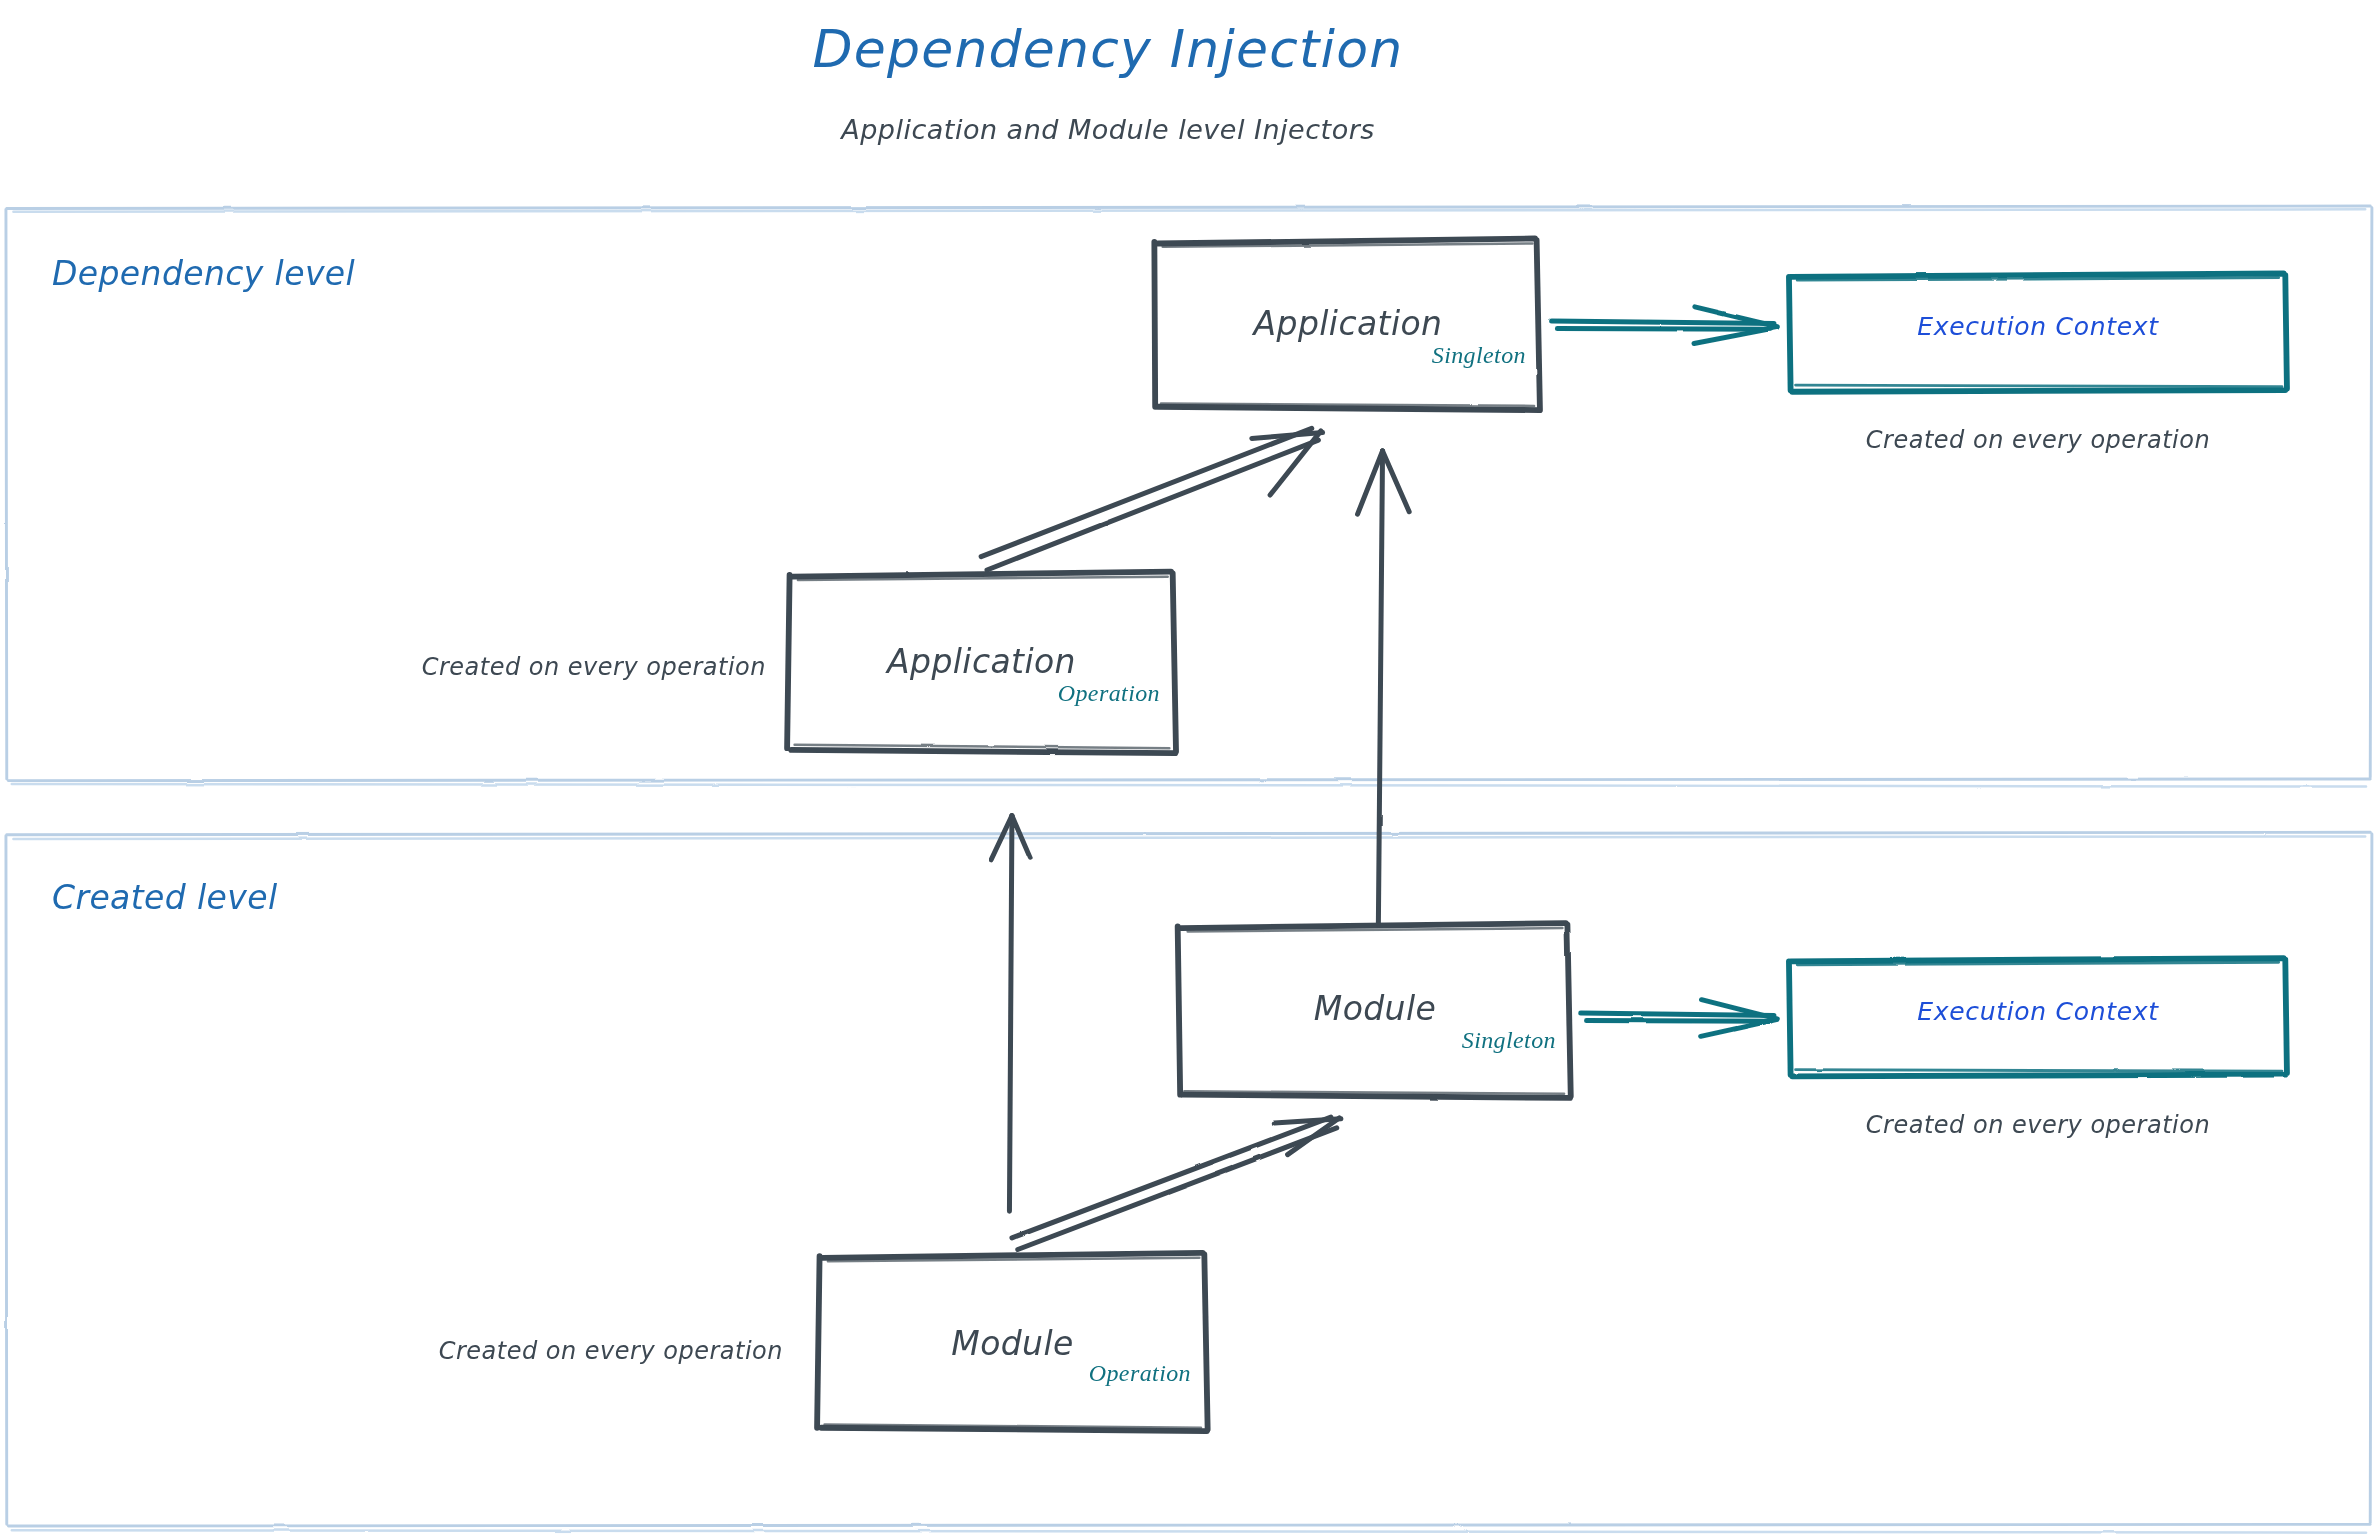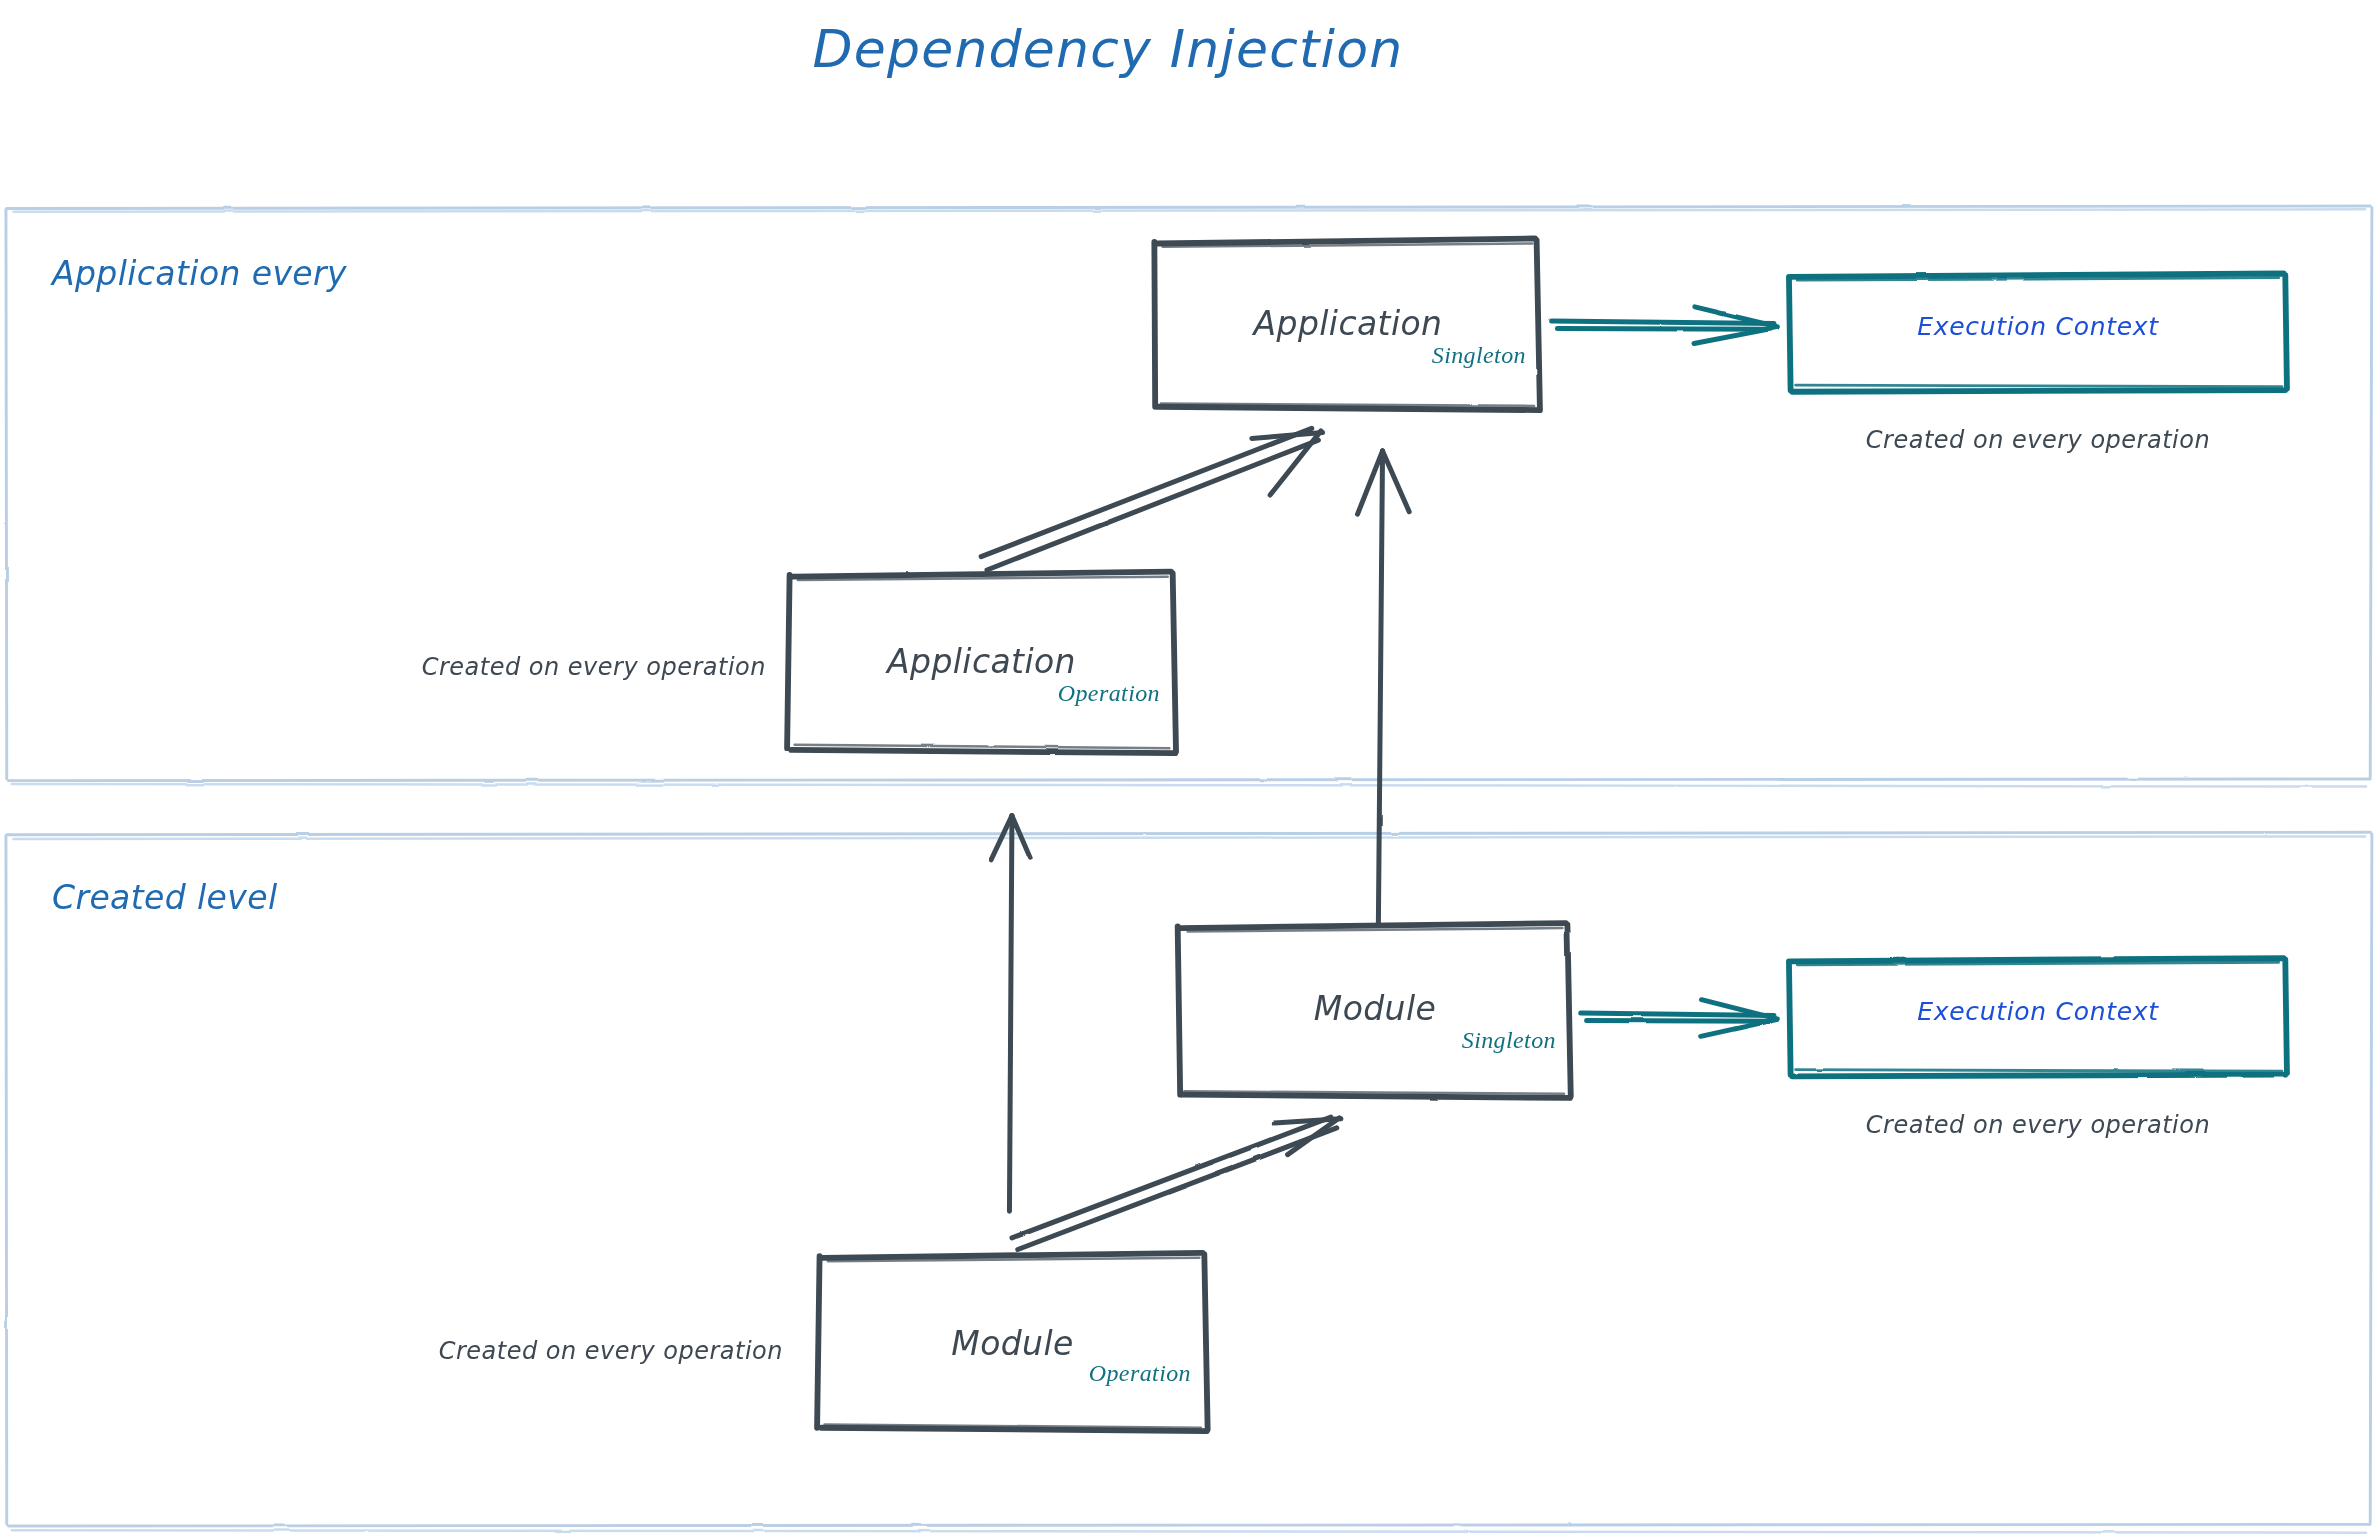--- a/index.html
+++ b/index.html
@@ -200,22 +200,23 @@
 
     <g filter="url(#rough)">
       <path d="M1898,1202 L2130,1205" fill="none" stroke="#107180" stroke-width="6" stroke-linecap="round"></path>
       <path d="M1905,1211 L2126,1212" fill="none" stroke="#107180" stroke-width="6" stroke-linecap="round"></path>
       <path d="M2043,1186 L2134,1209" fill="none" stroke="#107180" stroke-width="6" stroke-linecap="round"></path>
       <path d="M2042,1230 L2133,1210" fill="none" stroke="#107180" stroke-width="6" stroke-linecap="round"></path>
     </g>
   </svg>
 
   <div class="txt title center" style="left:1108px; top:6.7px;">Dependency Injection</div>
-
-  <div class="txt level-label" style="left:52px; top:242px;">Application every</div>
+  <div class="txt subtitle center" style="left:1108px; top:102px;">Application and Module level Injectors</div>
+
+  <div class="txt level-label" style="left:52px; top:242px;">Dependency level</div>
   <div class="txt level-label" style="left:52px; top:866px;">Created level</div>
 
   <div class="node" style="left:1155px; top:228px; width:386px; height:170px;">
     <div class="box-title" style="top:52px;">Application</div>
     <div class="box-scope" style="top:102px;">Singleton</div>
   </div>
 
   <div class="node" style="left:788px; top:561px; width:387px; height:178px;">
     <div class="box-title" style="top:57px;">Application</div>
     <div class="box-scope" style="top:107px;">Operation</div>

